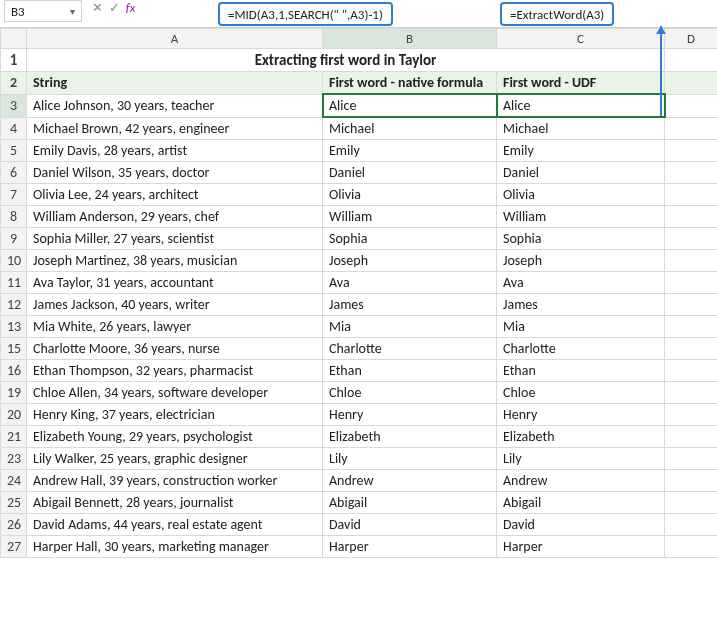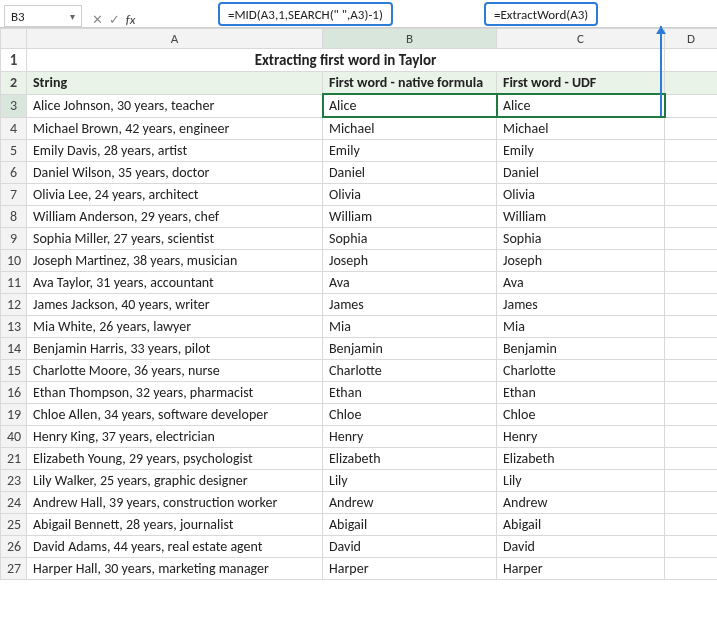--- a/index.html
+++ b/index.html
@@ -6,21 +6,21 @@
   body {
     margin: 0;
     font-family: Calibri, "Segoe UI", Arial, sans-serif;
     font-size: 14px;
     color: #222;
     background: #fff;
     width: 717px;
   }
   .formula-bar {
     display: flex;
-    align-items: flex-end;
+    align-items: flex-start;
     height: 28px;
     border-bottom: 1px solid #d0d0d0;
     background: #fff;
     position: relative;
   }
   .name-box {
     width: 78px;
     height: 22px;
     margin: 0 4px;
     border: 1px solid #cfcfcf;
@@ -36,36 +36,36 @@
     color: #666;
   }
   .fb-btns {
     display: flex;
     align-items: center;
     gap: 6px;
     padding: 0 6px;
     color: #8a8a8a;
     font-size: 13px;
   }
-  .fb-btns .fx { font-style: italic; color: #404040; }
+  .fb-btns .fx { font-style: italic; color: #a21caf; }
   .callout {
     position: absolute;
     top: 2px;
     height: 24px;
     border: 2px solid #2e7cd6;
     border-radius: 4px;
     background: #fff;
     display: flex;
     align-items: center;
     padding: 0 8px;
     font-size: 13px;
     white-space: nowrap;
   }
   .callout.c1 { left: 218px; width: auto; }
-  .callout.c2 { left: 484px; width: auto; }
+  .callout.c2 { left: 500px; width: auto; }
   .arrow {
     position: absolute;
     width: 2px;
     background: #2e7cd6;
     left: 660px;
     top: 26px;
     height: 90px;
   }
   .arrow::after {
     content: "";
@@ -257,27 +257,20 @@
         <td></td>
       </tr>
       <tr>
         <td class="rowhead">13</td>
         <td>Mia White, 26 years, lawyer</td>
         <td>Mia</td>
         <td>Mia</td>
         <td></td>
       </tr>
       <tr>
-        <td class="rowhead">14</td>
-        <td>Benjamin Harris, 33 years, pilot</td>
-        <td>Benjamin</td>
-        <td>Benjamin</td>
-        <td></td>
-      </tr>
-      <tr>
         <td class="rowhead">15</td>
         <td>Charlotte Moore, 36 years, nurse</td>
         <td>Charlotte</td>
         <td>Charlotte</td>
         <td></td>
       </tr>
       <tr>
         <td class="rowhead">16</td>
         <td>Ethan Thompson, 32 years, pharmacist</td>
         <td>Ethan</td>
@@ -285,21 +278,21 @@
         <td></td>
       </tr>
       <tr>
         <td class="rowhead">19</td>
         <td>Chloe Allen, 34 years, software developer</td>
         <td>Chloe</td>
         <td>Chloe</td>
         <td></td>
       </tr>
       <tr>
-        <td class="rowhead">40</td>
+        <td class="rowhead">20</td>
         <td>Henry King, 37 years, electrician</td>
         <td>Henry</td>
         <td>Henry</td>
         <td></td>
       </tr>
       <tr>
         <td class="rowhead">21</td>
         <td>Elizabeth Young, 29 years, psychologist</td>
         <td>Elizabeth</td>
         <td>Elizabeth</td>

